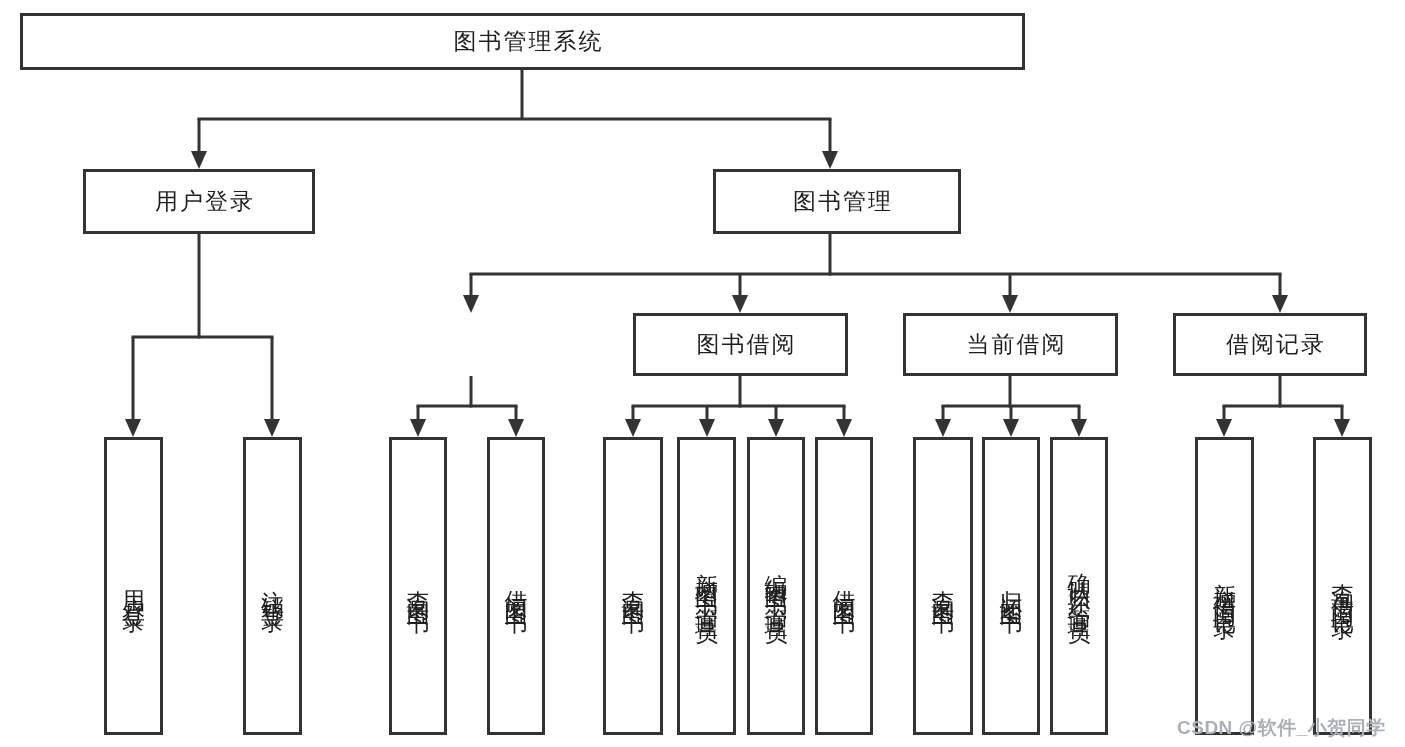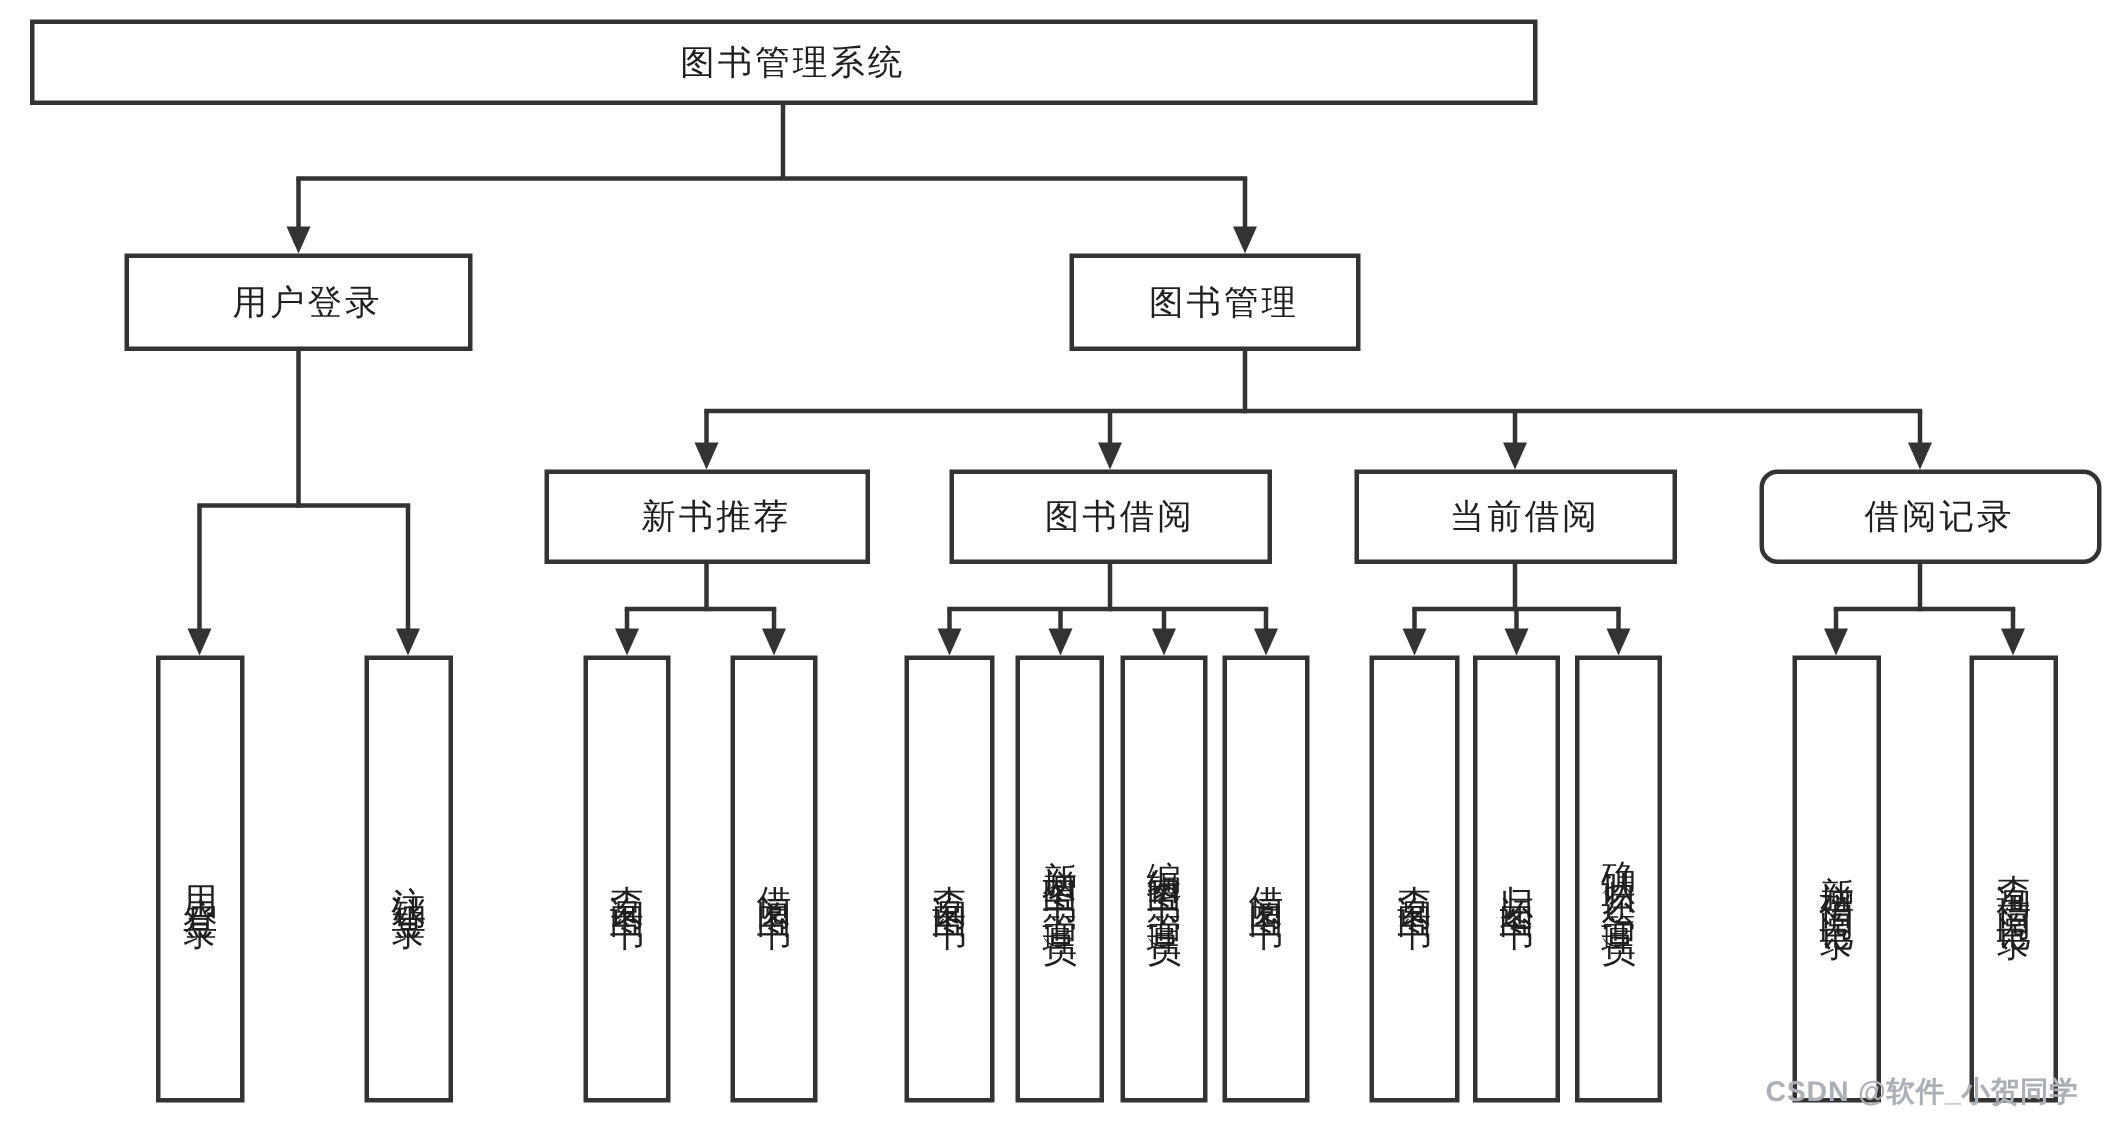--- a/index.html
+++ b/index.html
@@ -96,34 +96,31 @@
     </g>
   </svg>
 
   <div class="node" style="left:20px; top:13px; width:1005px; height:57px;">
     <span>图书管理系统</span>
   </div>
 
   <div class="node" style="left:83px; top:169px; width:232px; height:65px;">
     <span>用户登录</span>
   </div>
-  <div class="node" style="left:713px; top:169px; width:194px; height:65px;">
+  <div class="node" style="left:713px; top:169px; width:248px; height:65px;">
     <span>图书管理</span>
   </div>
 
-  <div class="node" style="left:363px; top:313px; width:217px; height:63px;">
-    <span>新书推荐</span>
-  </div>
   <div class="node" style="left:633px; top:313px; width:215px; height:63px;text-align:center;">
     <span>图书借阅</span>
   </div>
   <div class="node" style="left:903px; top:313px; width:215px; height:63px;justify-content:center;">
     <span>当前借阅</span>
   </div>
-  <div class="node" style="left:1173px; top:313px; width:228px; height:63px;border-radius:12px;">
+  <div class="node" style="left:1173px; top:313px; width:194px; height:63px;">
     <span>借阅记录</span>
   </div>
 
   <div class="vnode" style="left:104px; top:437px; width:59px; height:298px;">
     <span class="vtext">用户登录</span>
   </div>
   <div class="vnode" style="left:243px; top:437px; width:59px; height:298px;">
     <span class="vtext">注销登录</span>
   </div>
 

